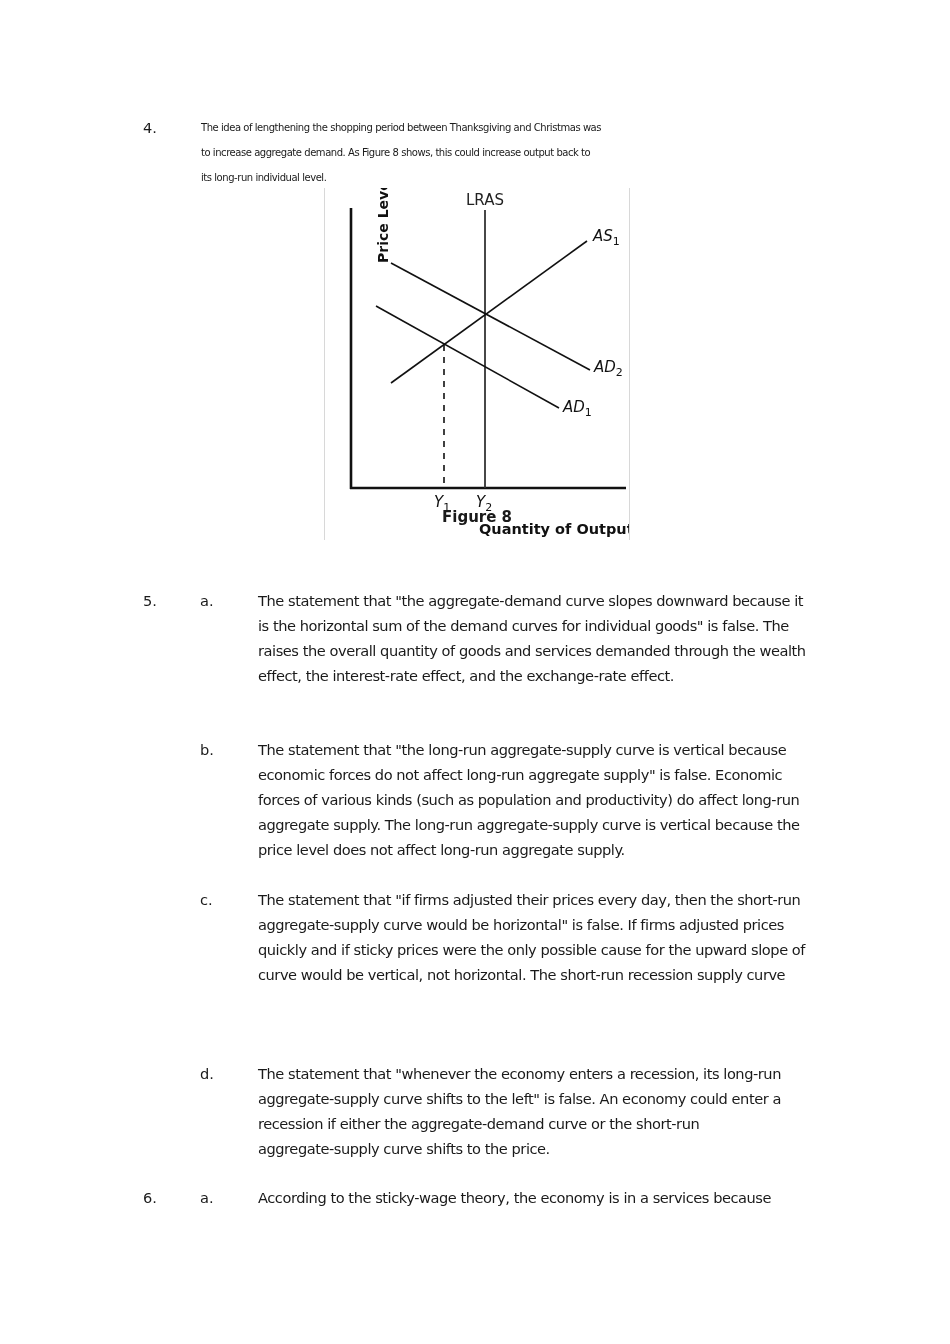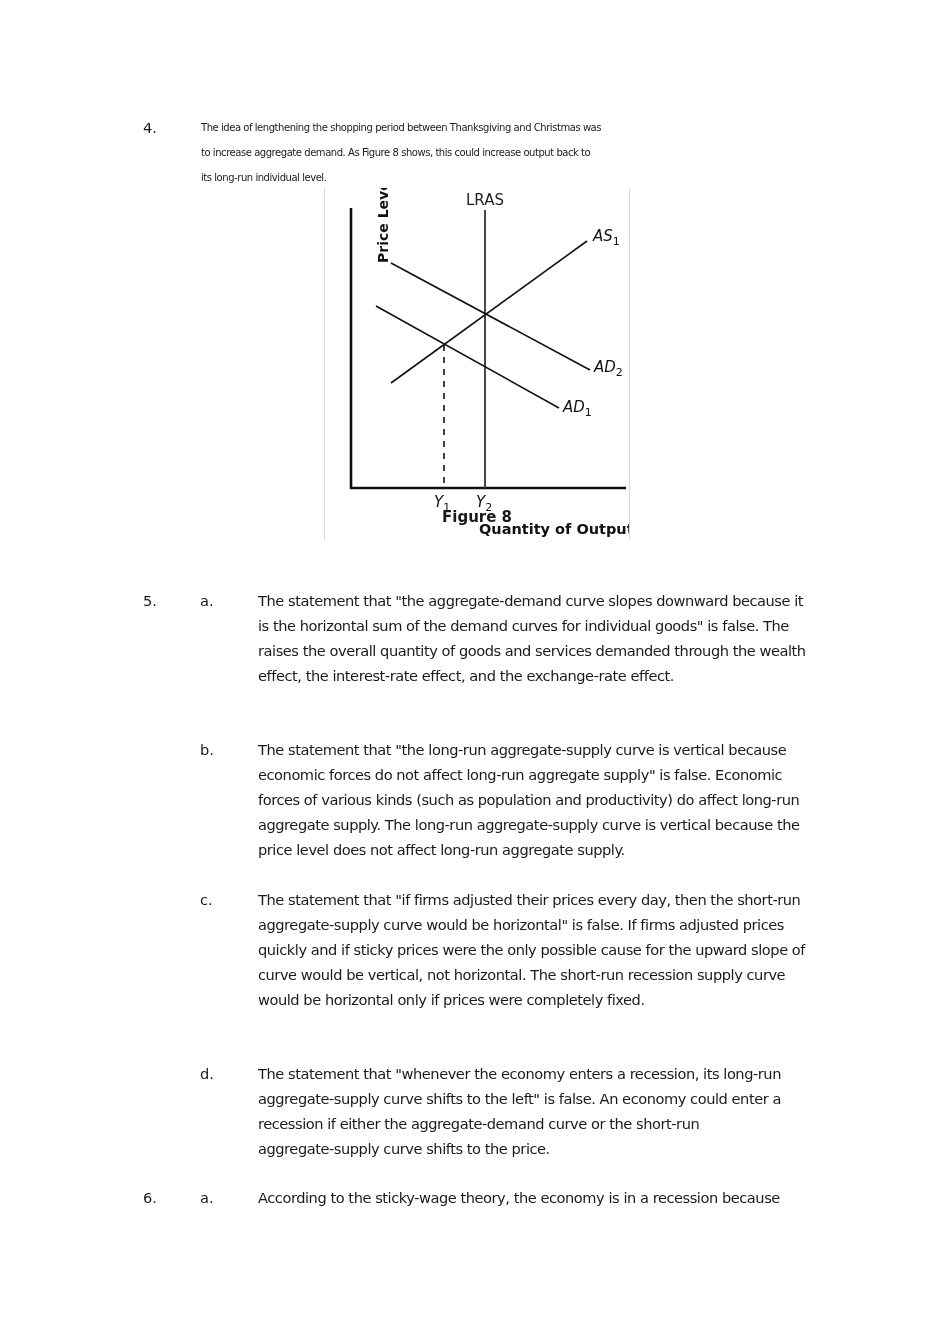--- a/index.html
+++ b/index.html
@@ -70,28 +70,27 @@
   <div>aggregate supply. The long-run aggregate-supply curve is vertical because the</div>
   <div>price level does not affect long-run aggregate supply.</div>
 </div>
 
 <div class="num" style="left:200px; top:887px;">c.</div>
 <div class="text" style="left:258px; top:887px;">
   <div>The statement that "if firms adjusted their prices every day, then the short-run</div>
   <div>aggregate-supply curve would be horizontal" is false. If firms adjusted prices</div>
   <div>quickly and if sticky prices were the only possible cause for the upward slope of</div>
   <div>curve would be vertical, not horizontal. The short-run recession supply curve</div>
-  <div>would be horizontal only if prices were completely fixed.</div>
 </div>
 
 <div class="num" style="left:200px; top:1061px;">d.</div>
 <div class="text" style="left:258px; top:1061px;">
   <div>The statement that "whenever the economy enters a recession, its long-run</div>
   <div>aggregate-supply curve shifts to the left" is false. An economy could enter a</div>
   <div>recession if either the aggregate-demand curve or the short-run</div>
   <div>aggregate-supply curve shifts to the price.</div>
 </div>
 
 <div class="num" style="left:143px; top:1185px;">6.</div>
 <div class="num" style="left:200px; top:1185px;">a.</div>
 <div class="text" style="left:258px; top:1185px;">
-  <div>According to the sticky-wage theory, the economy is in a recession because</div>
+  <div>According to the sticky-wage theory, the economy is in a services because</div>
 </div>
 
 </body></html>

